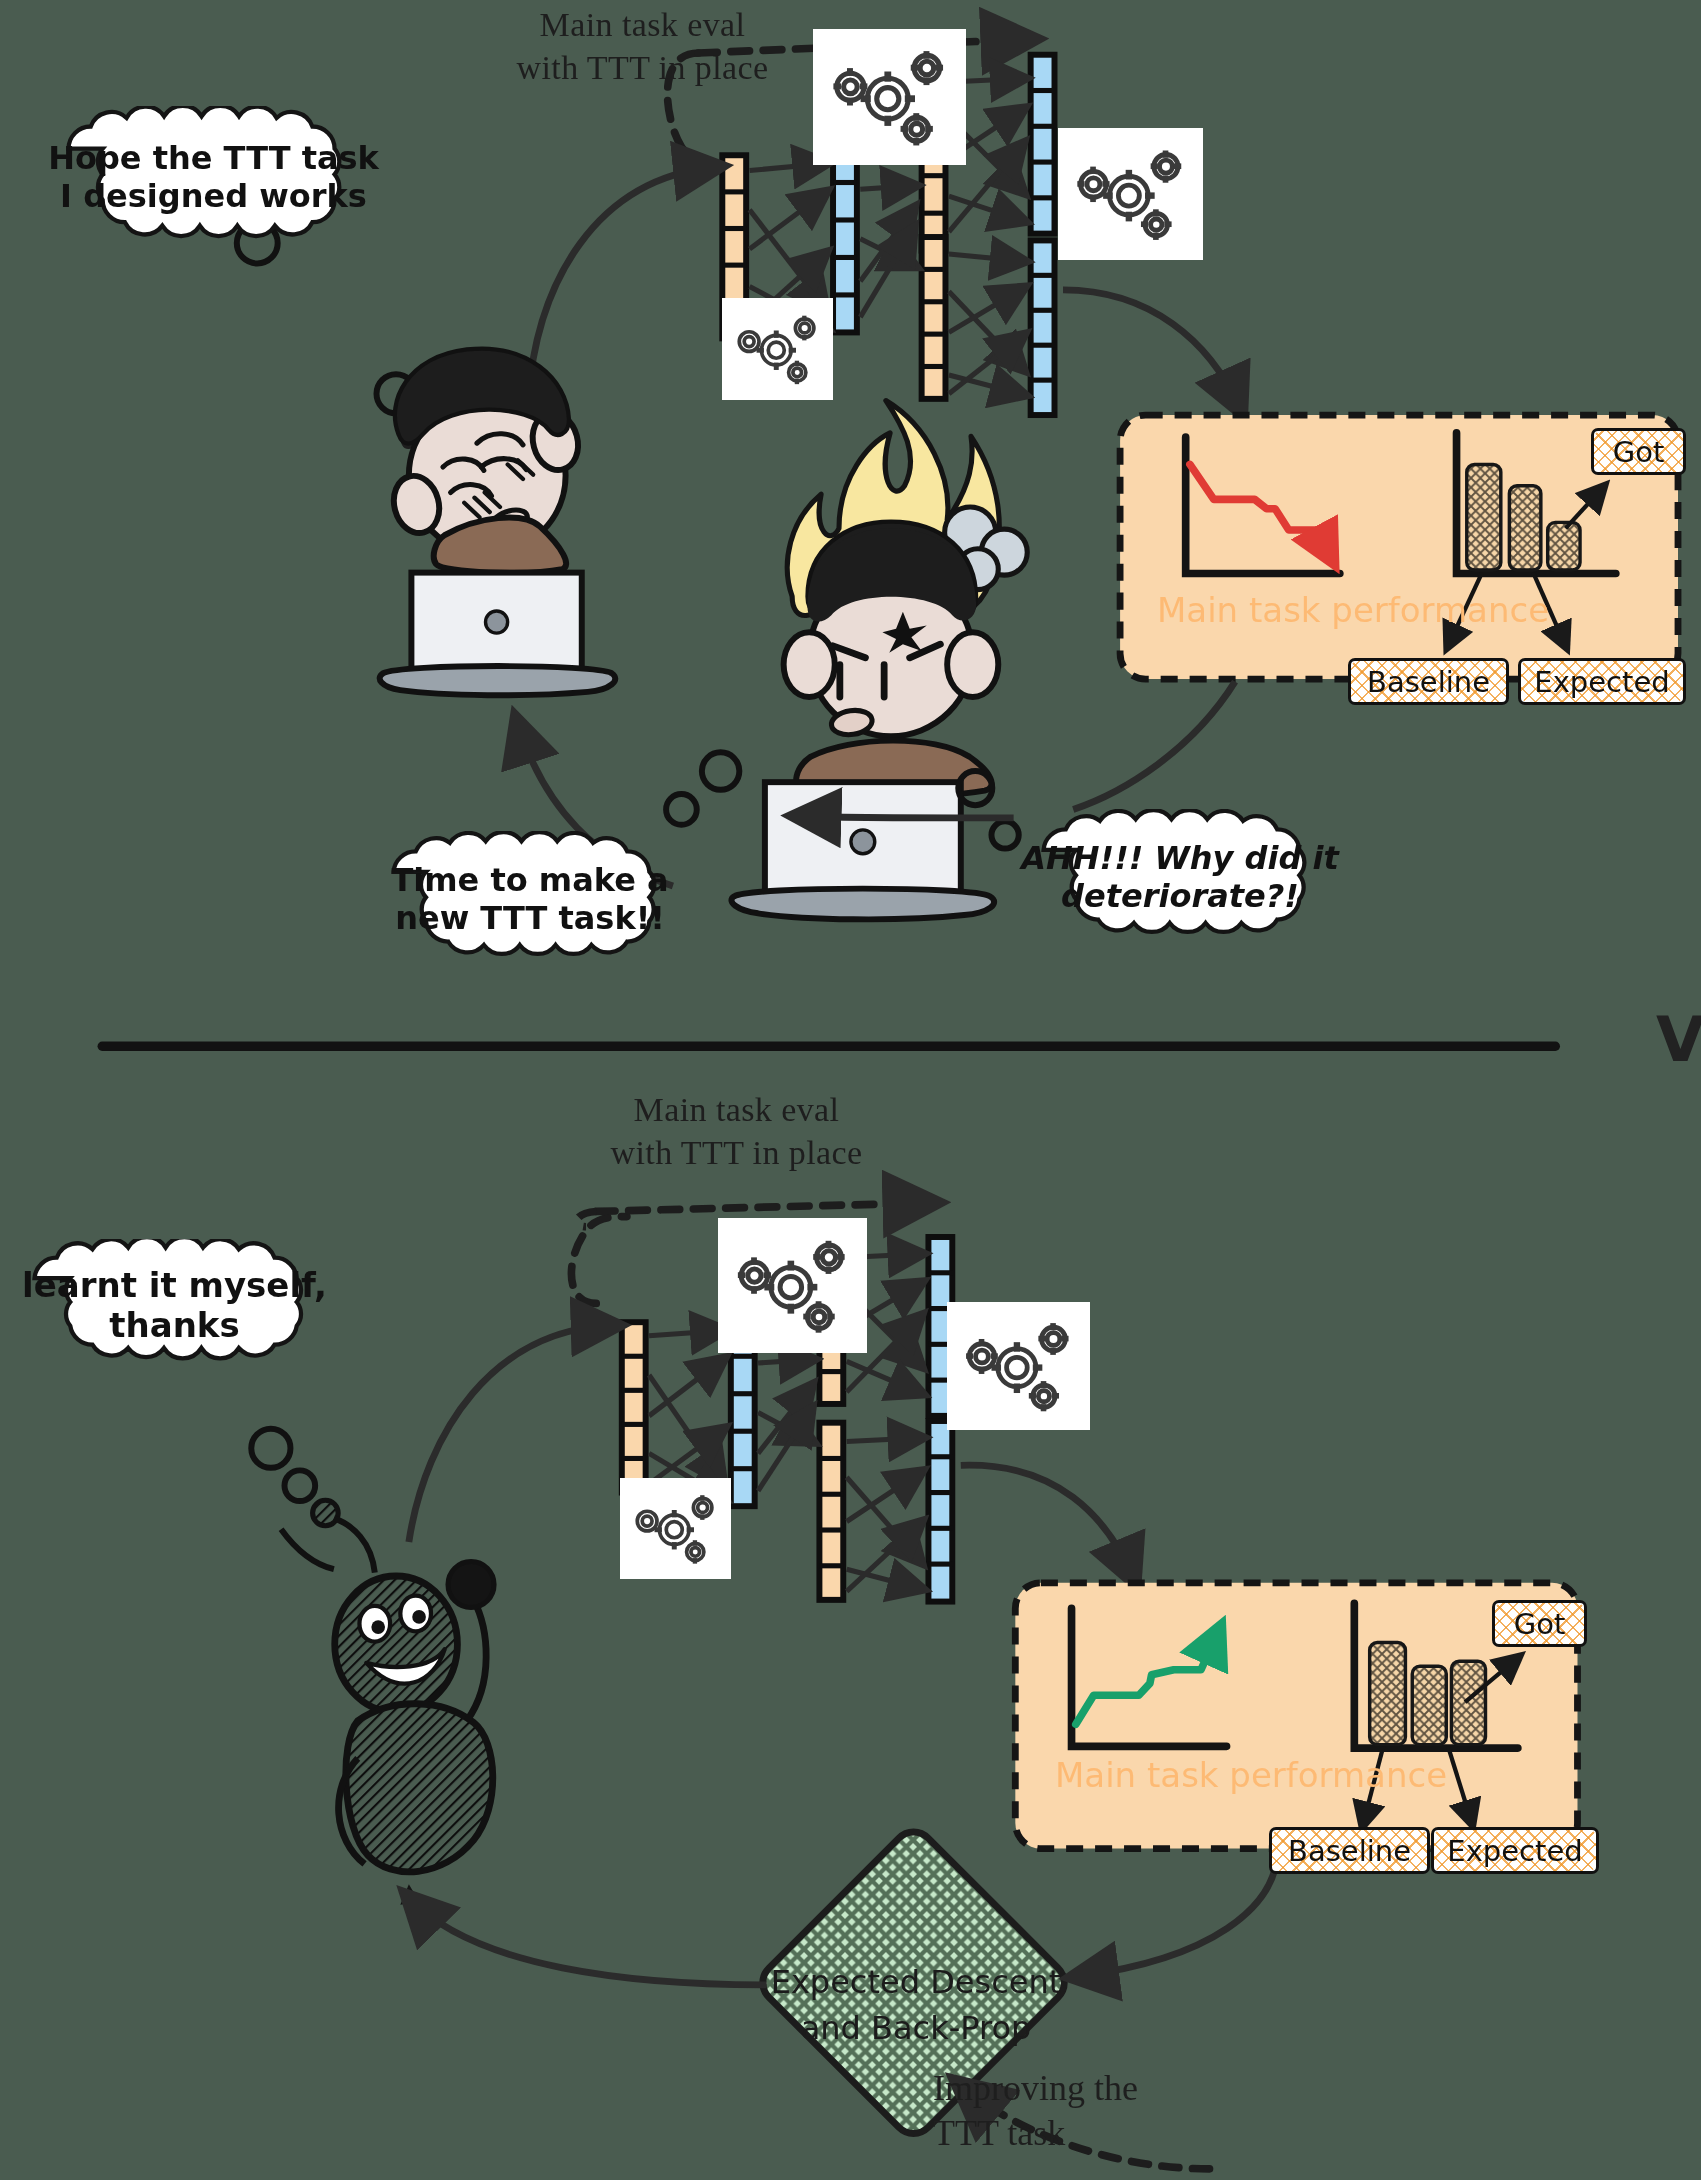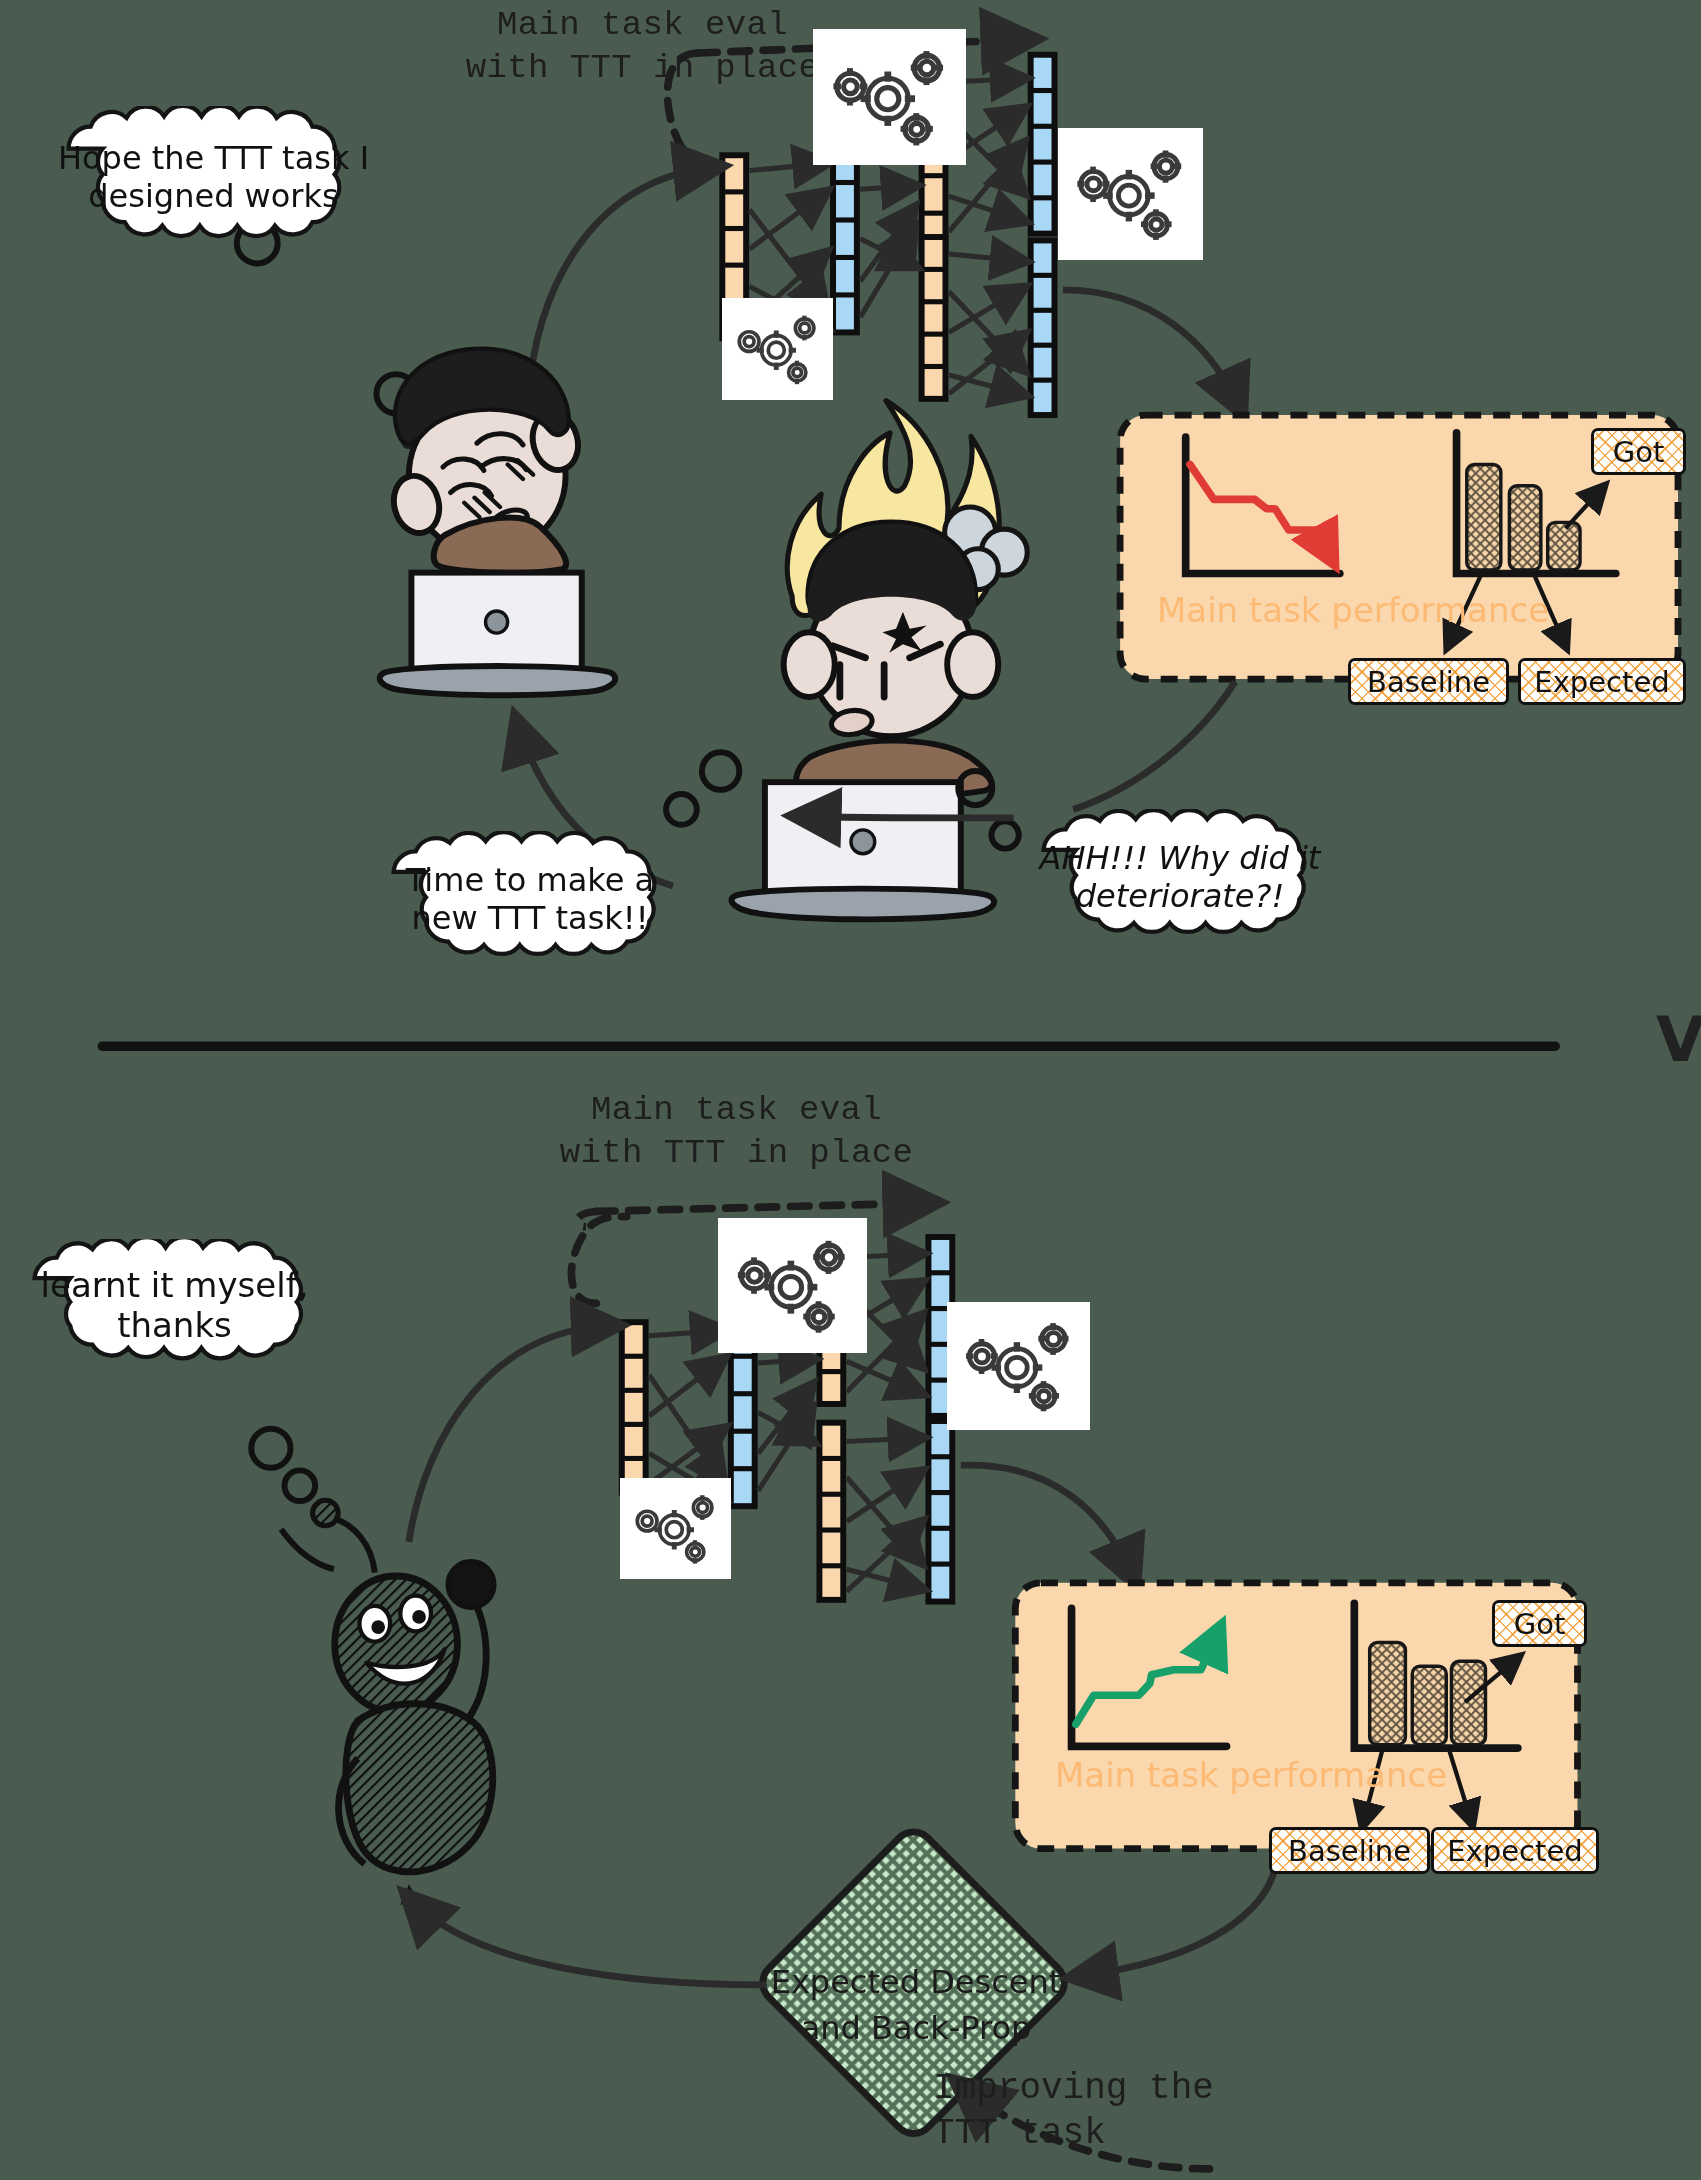--- a/index.html
+++ b/index.html
@@ -1,22 +1,22 @@
 <!DOCTYPE html>
 <html style="font-size:13.6px"><head>
 <meta charset="utf-8">
 <style>
   html,body{margin:0;padding:0;background:#475a4d;}
   body{font-family:"DejaVu Sans",sans-serif;}
   #stage{position:relative;width:1701px;height:2181px;background:#4a5c50;overflow:hidden;}
   svg.layer{position:absolute;left:0;top:0;width:1701px;height:2181px;pointer-events:none;}
-  .txt{position:absolute;color:#1e1e1e;font-family:Liberation Mono, monospace;white-space:pre;line-height:1.25;}
+  .txt{position:absolute;color:#1e1e1e;font-family:Liberation Serif, serif;white-space:pre;line-height:1.25;}
   .title-txt{font-size:34px;text-align:center;letter-spacing:0.4px;}
   .bubble{position:absolute;color:#111;text-align:center;display:flex;align-items:center;justify-content:center;}
-  .bubble span{position:relative;z-index:3;display:block;}
+  .bubble span{position:relative;z-index:3;display:block;font-weight:bold;}
   .panel-label{position:absolute;font-size:34px;color:#fdba74;line-height:1.35;}
   .tagbox{position:absolute;display:flex;align-items:center;justify-content:center;
      border:3.4px solid #111;border-radius:7px;background:#ffffff;color:#111;font-size:29px;z-index:6;}
   .tagbox::before{content:"";position:absolute;inset:0;border-radius:6.8px;
      background:
        repeating-linear-gradient(45deg, rgba(240,150,40,.75) 0 1.7px, transparent 1.7px 9.4px),
        repeating-linear-gradient(-45deg, rgba(240,150,40,.75) 0 1.7px, transparent 1.7px 9.4px);}
   .tagbox b{position:relative;z-index:2;font-weight:normal;}
   .vs{position:absolute;font-size:63px;color:#222;font-weight:bold;letter-spacing:1.7px;}
   .gearcard{position:absolute;background:#fff;z-index:4;}

